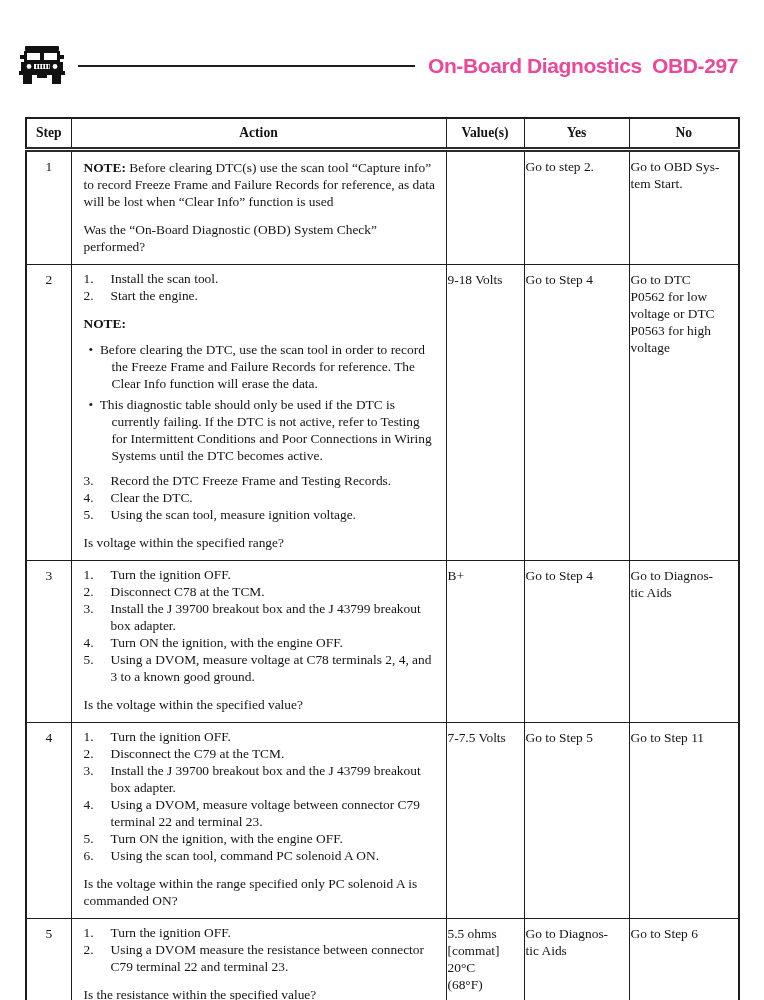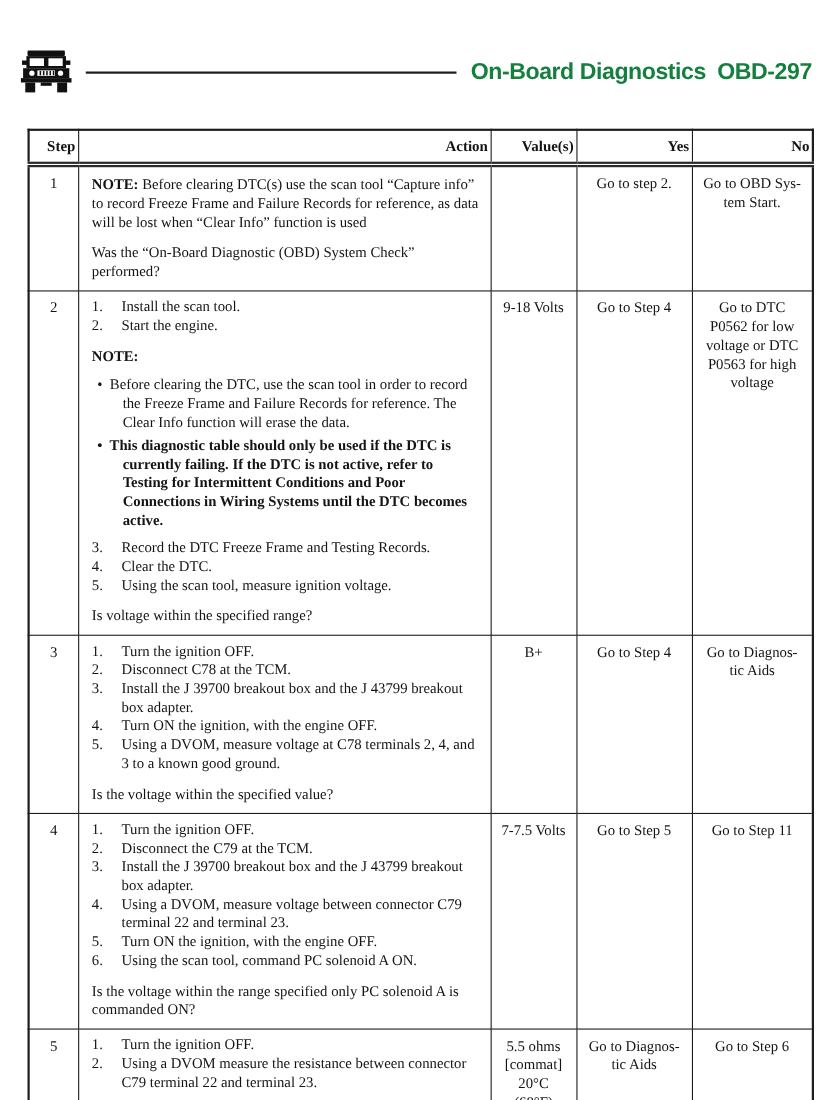--- a/index.html
+++ b/index.html
@@ -11,57 +11,57 @@
   .page-header {
     display:flex; align-items:center;
     margin:42px 26px 0 18px; height:48px;
   }
   .truck-icon { flex:none; width:48px; height:46px; }
   .header-rule {
     flex:none; width:337px; height:2px; background:#1c1c1c; margin-left:12px;
   }
   .header-title, .header-page {
     font-family:"Liberation Sans", sans-serif; font-weight:bold;
-    font-size:21px; letter-spacing:-0.4px; color:#15803d; white-space:nowrap;
+    font-size:21px; letter-spacing:-0.4px; color:#ec4899; white-space:nowrap;
   }
   .header-title { margin-left:13px; }
   .header-page  { margin-left:auto; }
 
   table.diag {
     margin:27px 0 0 25px; width:713px;
     border-collapse:collapse; table-layout:fixed;
     border:2px solid #1d1d1d;
   }
   .diag th, .diag td {
     border:1px solid #1d1d1d; vertical-align:top;
   }
   .diag th {
-    font-size:13.6px; font-weight:bold; text-align:right;
+    font-size:13.6px; font-weight:bold; text-align:center;
     padding:6px 2px; border-bottom:5px double #2a2a2a;
   }
   td.step-cell {
     text-align:center; padding-top:6px; font-size:13.5px; line-height:17px;
   }
   td.action-cell {
     padding:5px 8px 9px 12px; font-size:13.4px; line-height:17px;
   }
   td.value-cell, td.yes-cell, td.no-cell {
-    text-align:center; padding:6px 1px; font-size:13.4px; line-height:17px;
+    padding:6px 1px; font-size:13.4px; line-height:17px;
     white-space:pre-line;
   }
   .note-para { margin-top:2px; }
   .question  { margin-top:11px; }
   .note-label { margin-top:11px; font-weight:bold; }
   .steps-list:not(:first-child) { margin-top:8px; }
   .step-item { display:flex; }
   .step-item .num { flex:none; width:27px; }
   .step-item .txt { flex:1; }
   .bullet-list { margin-top:9px; }
   .bullet { padding-left:28px; text-indent:-23px; }
-  .bullet + .bullet { margin-top:4px;font-weight:bold; }
+  .bullet + .bullet { margin-top:4px; }
 </style>
 </head>
 <body>
 
 <div class="page">
 
   <header class="page-header">
     <span class="truck-icon">
       <svg viewBox="0 0 48 46" width="48" height="46" xmlns="http://www.w3.org/2000/svg">
         <g fill="#111111">

